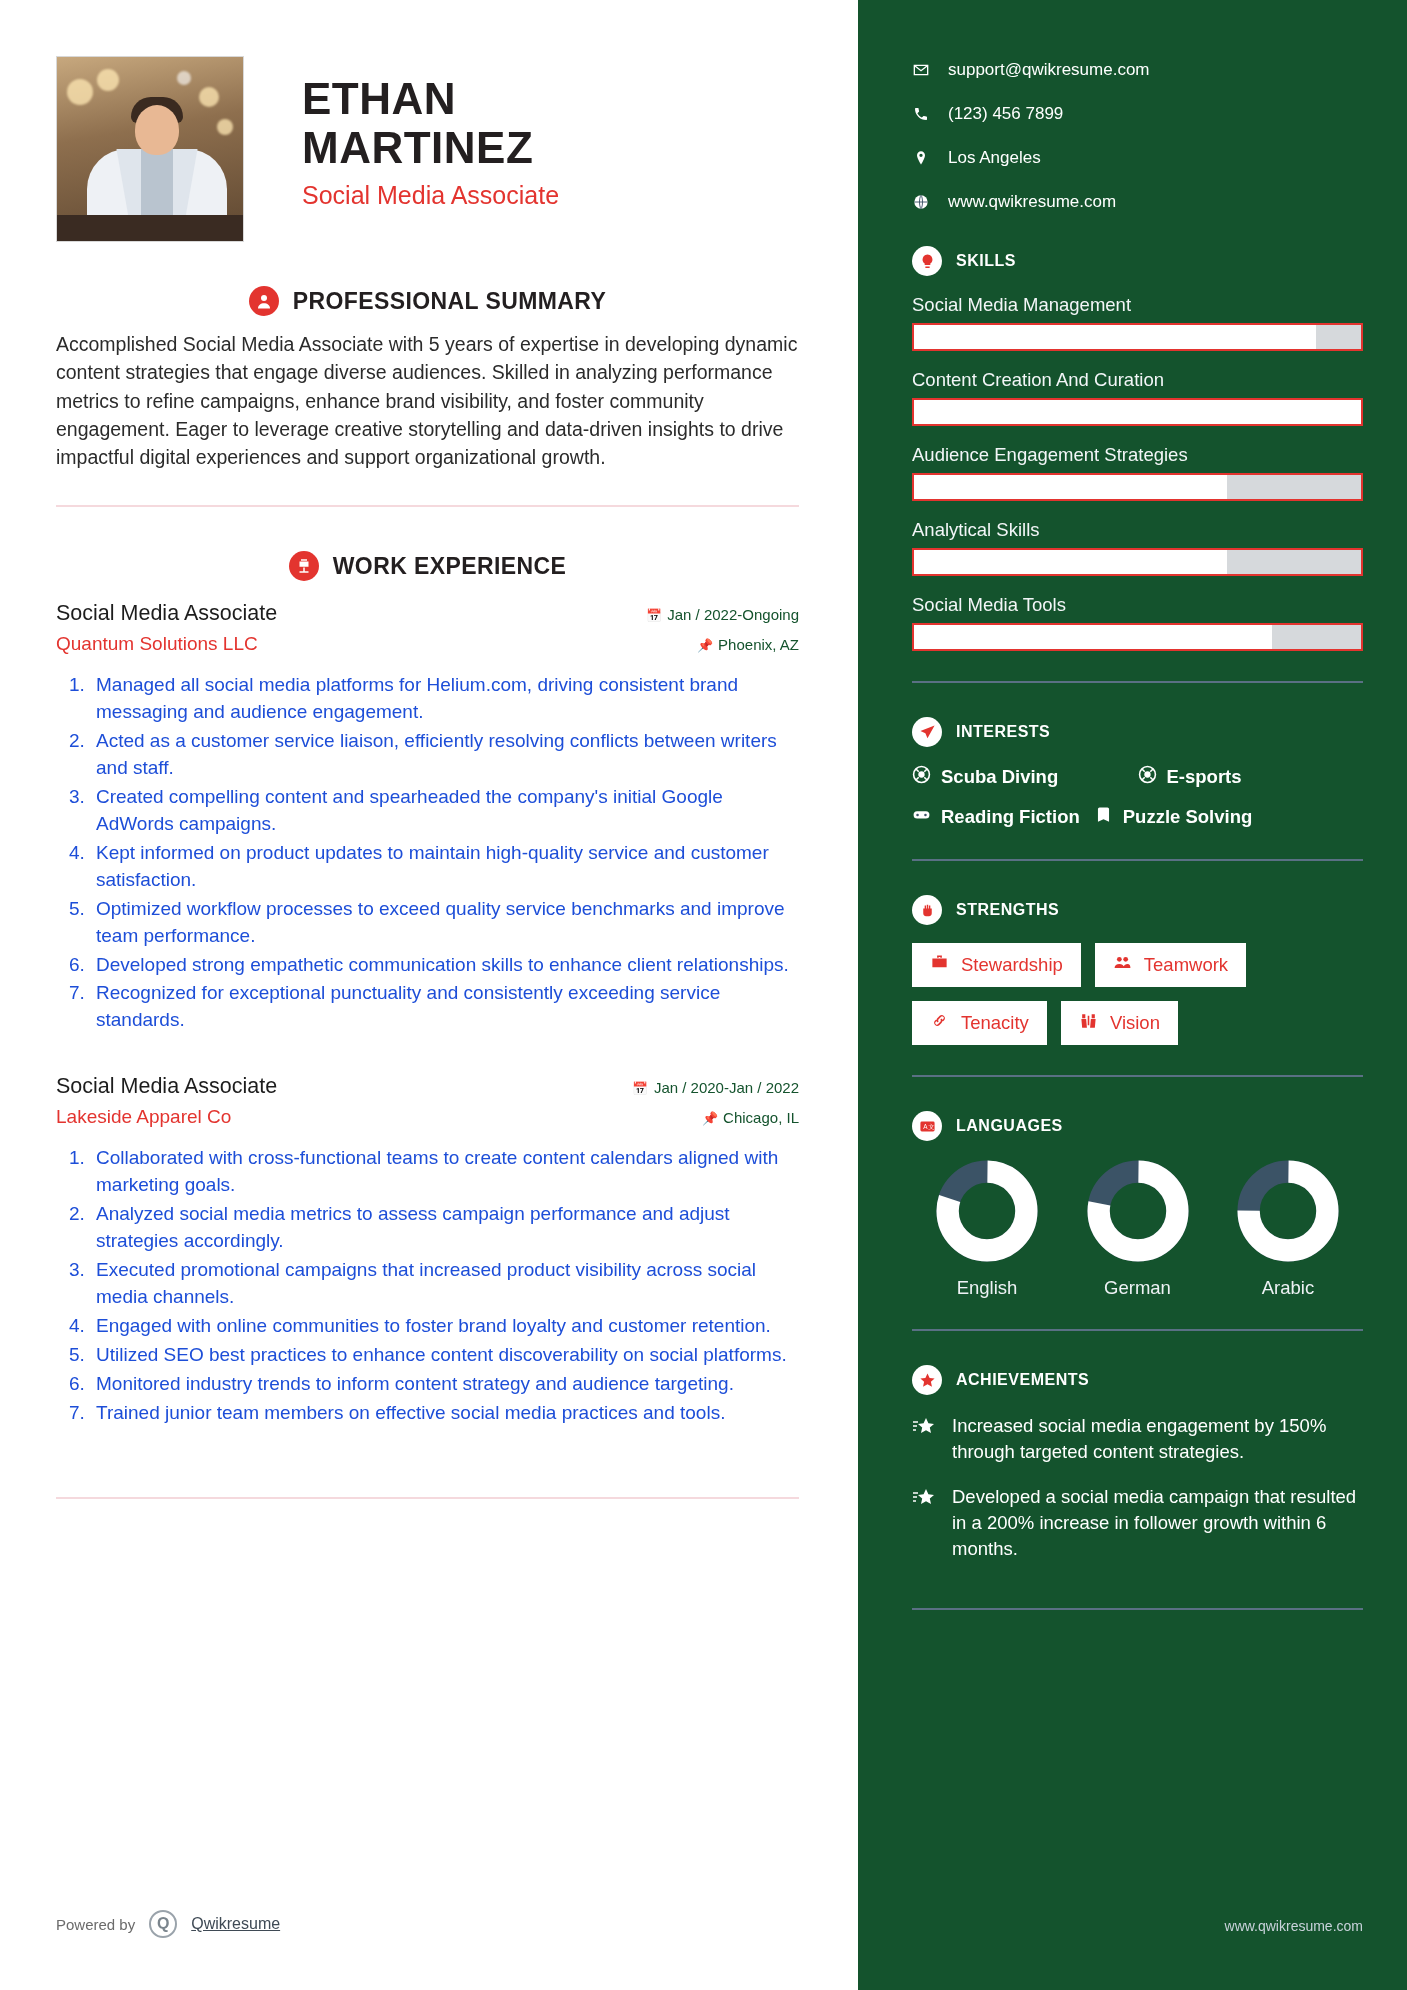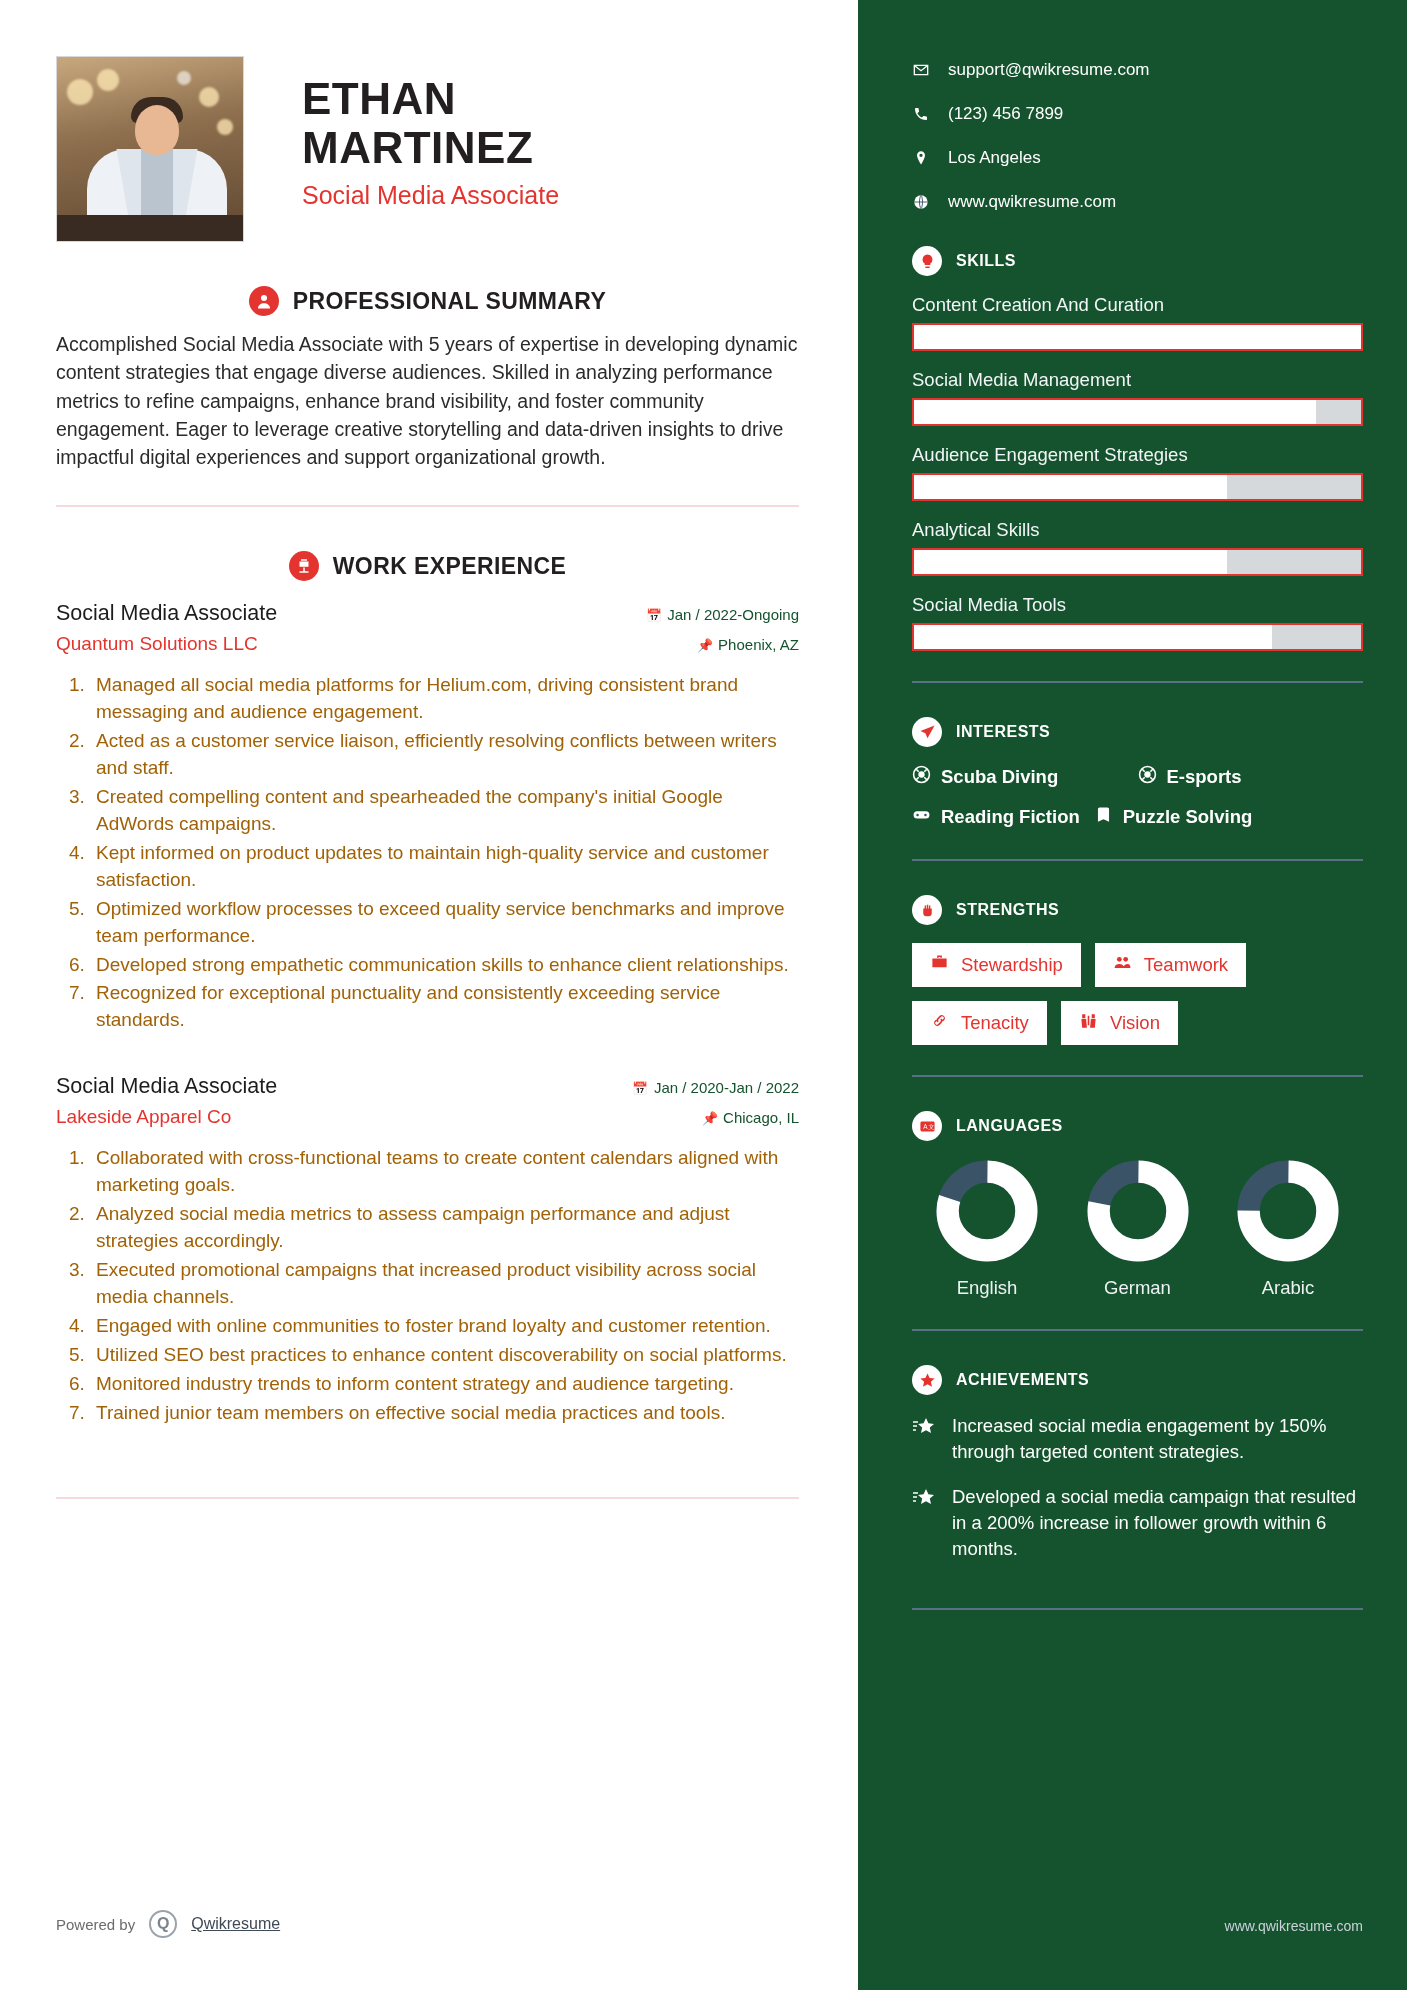--- a/index.html
+++ b/index.html
@@ -74,21 +74,21 @@
   }
   .divider { height: 2px; background: #f5d9dd; margin: 34px 0 0 0; }
 
   .job { margin-top: 20px; }
   .job-top { display:flex; justify-content: space-between; align-items: baseline; }
   .job-role { font-size: 21.5px; color:#1d1d1d; }
   .job-meta { text-align:right; font-size:15px; color:#14532d; line-height:1.75; white-space:nowrap; }
   .job-meta .ic { font-size: 13px; margin-right:5px; }
   .job-company { font-size:19px; color:#e3342f; margin-top:4px; }
   ol.duties { margin: 14px 0 0 34px; }
-  ol.duties li { font-size: 19px; line-height:1.42; color:#a16207; margin-bottom: 2px; padding-left:6px; }
+  ol.duties li { font-size: 19px; line-height:1.42; color:#1d4ed8; margin-bottom: 2px; padding-left:6px; }
 
   .footer {
     position:absolute; left: 56px; bottom: 52px;
     display:flex; align-items:center; gap:14px;
   }
   .footer .pw { font-size: 15px; color:#6b6b6b; }
   .footer .logo {
     width:28px; height:28px; border-radius:50%; border:2px solid #9aa3ab;
     display:flex; align-items:center; justify-content:center; color:#7b858d;
     font-size:16px; font-weight:700;
@@ -305,29 +305,29 @@
       <div class="rsec-head">
         <span class="rsec-icon">
           <svg viewBox="0 0 24 24">
               <path d="M12 2a7 7 0 0 0-4 12.7V17h8v-2.3A7 7 0 0 0 12 2zM9 19h6v2H9z"></path>
             </svg>
         </span>
         <span class="rsec-title">SKILLS</span>
       </div>
 
       <div class="skill">
+        <div class="skill-name">Social Media Management</div>
+        <div class="bar">
+            <div class="fill" style="width:90%"></div>
+          </div>
+      </div>
+      <div class="skill">
         <div class="skill-name">Content Creation And Curation</div>
         <div class="bar">
             <div class="fill" style="width:100%"></div>
-          </div>
-      </div>
-      <div class="skill">
-        <div class="skill-name">Social Media Management</div>
-        <div class="bar">
-            <div class="fill" style="width:90%"></div>
           </div>
       </div>
       <div class="skill">
         <div class="skill-name">Audience Engagement Strategies</div>
         <div class="bar">
             <div class="fill" style="width:70%"></div>
           </div>
       </div>
       <div class="skill">
         <div class="skill-name">Analytical Skills</div>

